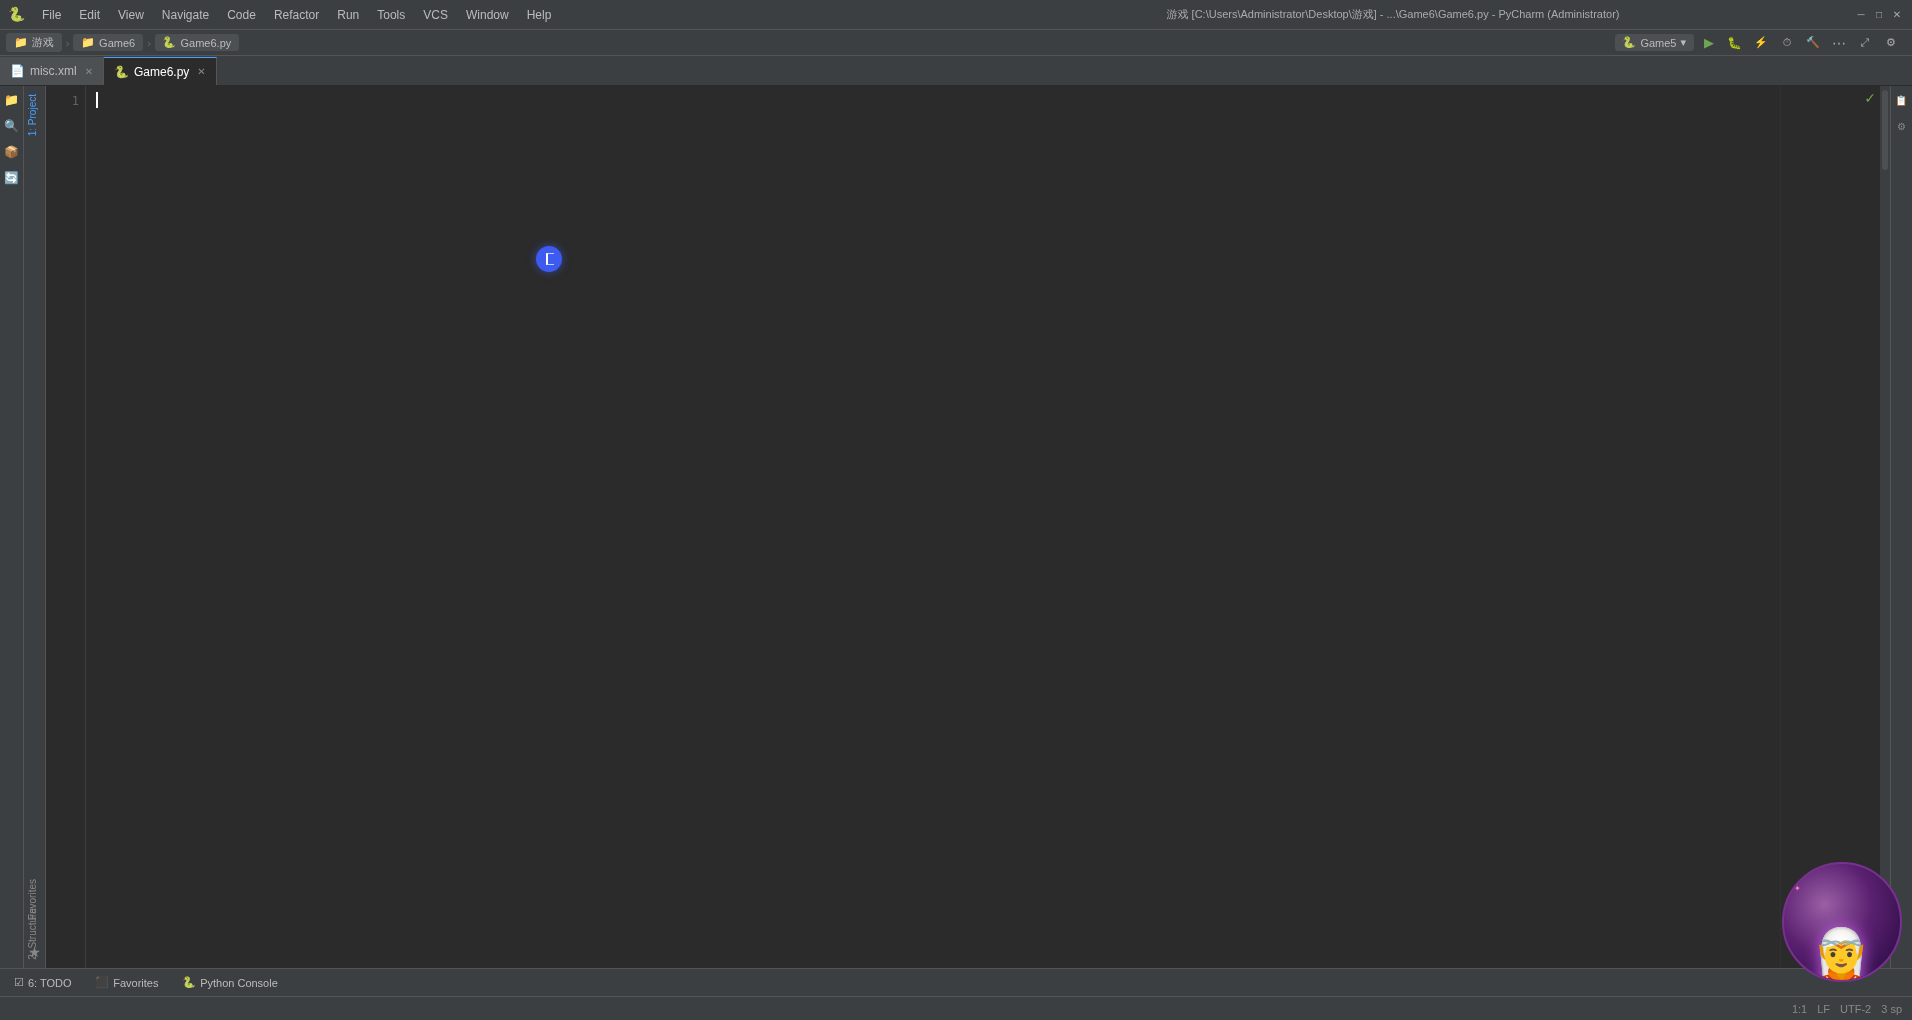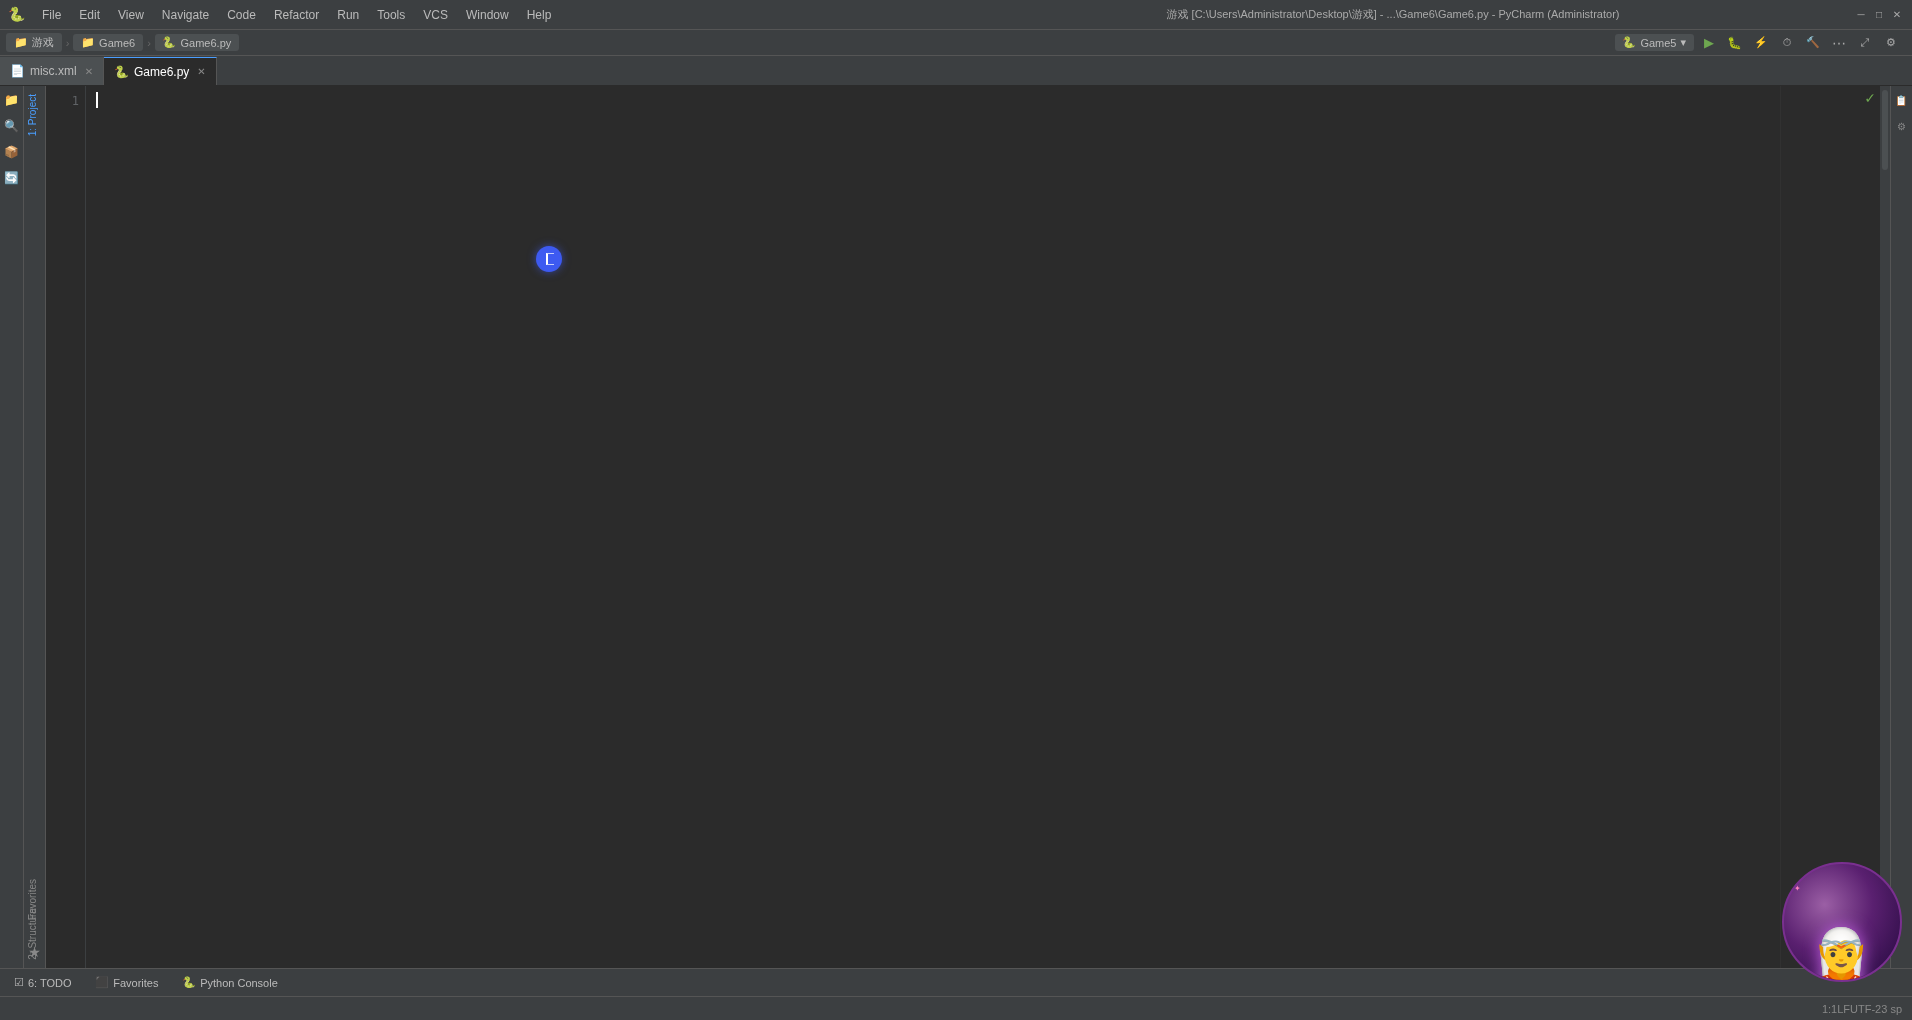--- a/index.html
+++ b/index.html
@@ -283,20 +283,21 @@
       background: #3c3f41;
       display: flex;
       align-items: center;
       padding: 0 10px;
       justify-content: space-between;
       border-top: 1px solid #555;
     }
     .status-left, .status-right {
       display: flex;
       align-items: center;
+      gap: 10px;
     }
     .status-item {
       font-size: 11px;
       color: #888;
       cursor: pointer;
     }
 
     
     #toolbar-right {
       display: flex;

